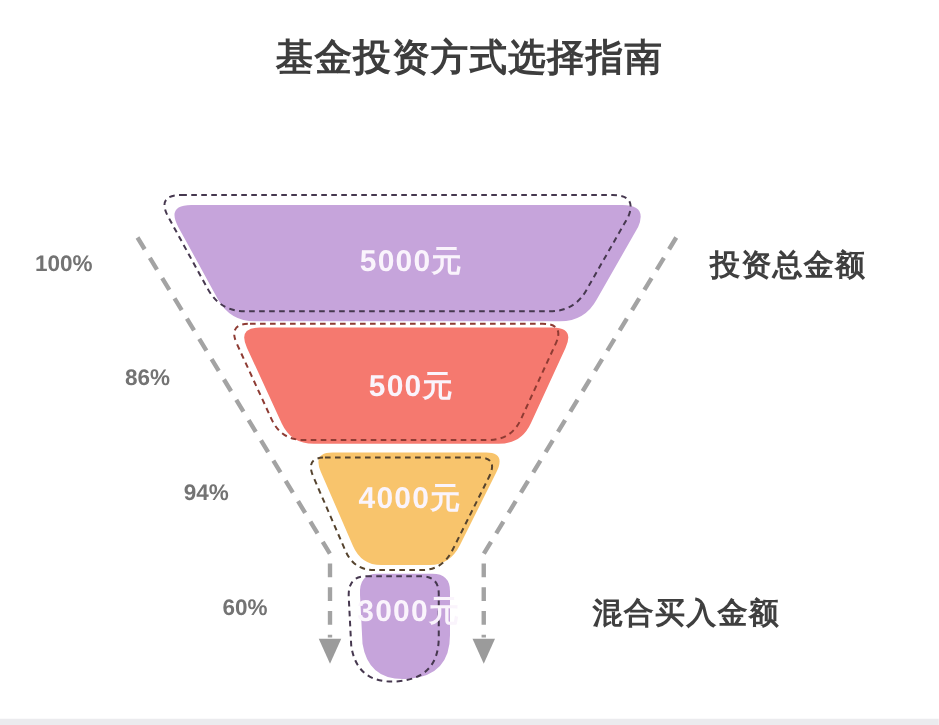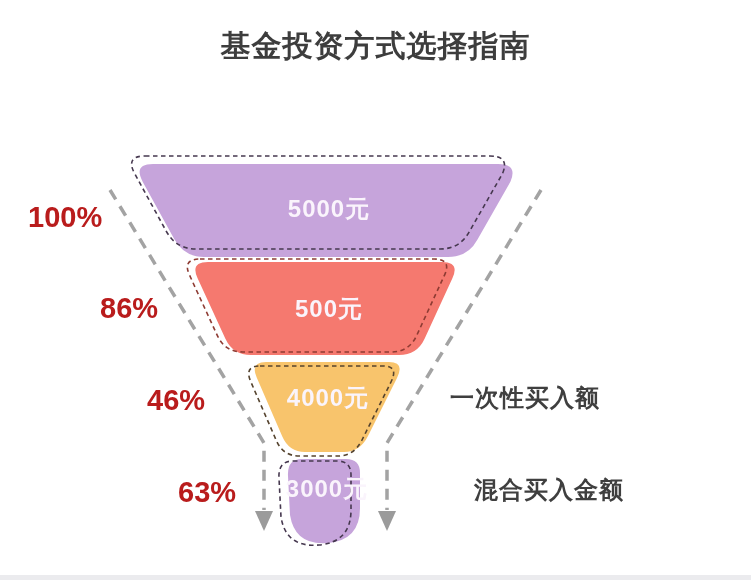--- a/index.html
+++ b/index.html
@@ -16,21 +16,21 @@
     font-size: 30px; font-weight: 700; letter-spacing: 1px;
     color: #3d3d3d;
   }
   svg.funnel { position: absolute; left: 0; top: 0; }
   .stage-value {
     font-size: 24px; font-weight: 700;
     letter-spacing: 1px;
   }
   .pct-label {
     position: absolute;
-    font-size: 29px; font-weight: 700; color: #b91c1c;
+    font-size: 18px; font-weight: 700; color: #737373;
     white-space: nowrap;
   }
   .side-label {
     position: absolute;
     font-size: 24px; font-weight: 700; color: #3f3f3f;
     white-space: nowrap; letter-spacing: 1px;
   }
   .bottom-strip {
     position: absolute; left: 0; bottom: 0; width: 751px; height: 5px;
   }
@@ -71,20 +71,20 @@
 
     <g>
       <path d="M302 459 H346 Q360 459 360 473 L360 508 Q360 540 328 543 Q295 546 290 515 L288 476 Q287 459 302 459 Z" fill="#c6a4db"></path>
       <path d="M302 459 H346 Q360 459 360 473 L360 508 Q360 540 328 543 Q295 546 290 515 L288 476 Q287 459 302 459 Z" transform="translate(-9,2)" fill="none" stroke-width="1.6" stroke-dasharray="4.5 3.5" stroke="#46384f"></path>
       <text class="stage-value" x="327" y="497" text-anchor="middle" fill="#faf4fc">3000元</text>
     </g>
   </svg>
 
   <div class="pct-label" style="left:28px;  top:201px;">100%</div>
   <div class="pct-label" style="left:100px; top:292px;">86%</div>
-  <div class="pct-label" style="left:147px; top:384px;">46%</div>
-  <div class="pct-label" style="left:178px; top:476px;">63%</div>
+  <div class="pct-label" style="left:147px; top:384px;">94%</div>
+  <div class="pct-label" style="left:178px; top:476px;">60%</div>
 
-  <div class="side-label" style="left:450px; top:382px;">一次性买入额</div>
+  <div class="side-label" style="left:568px; top:196px;">投资总金额</div>
   <div class="side-label" style="left:430px; top:474px;margin-left:44px;">混合买入金额</div>
 
   <div class="bottom-strip" style="background: rgb(235, 235, 238);"></div>
 </div>
 
 </body></html>

